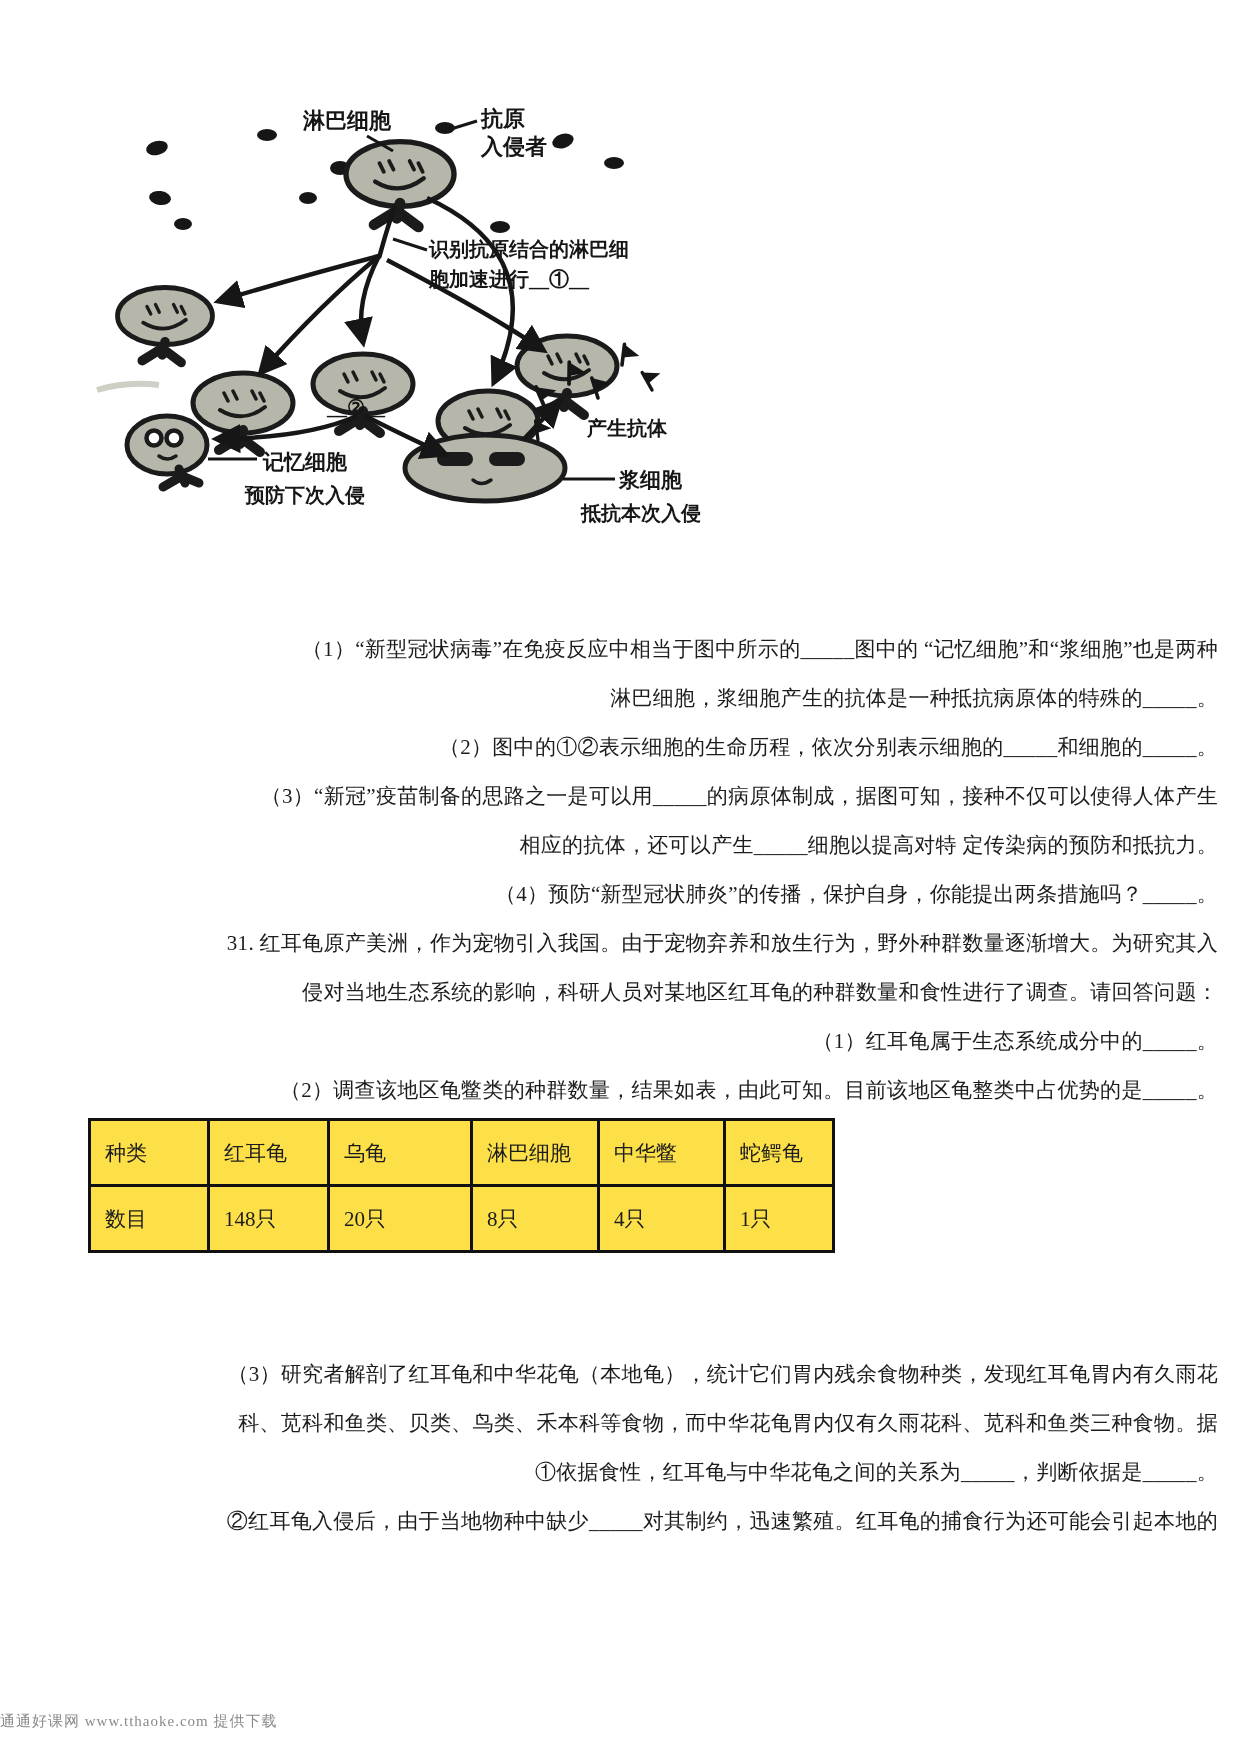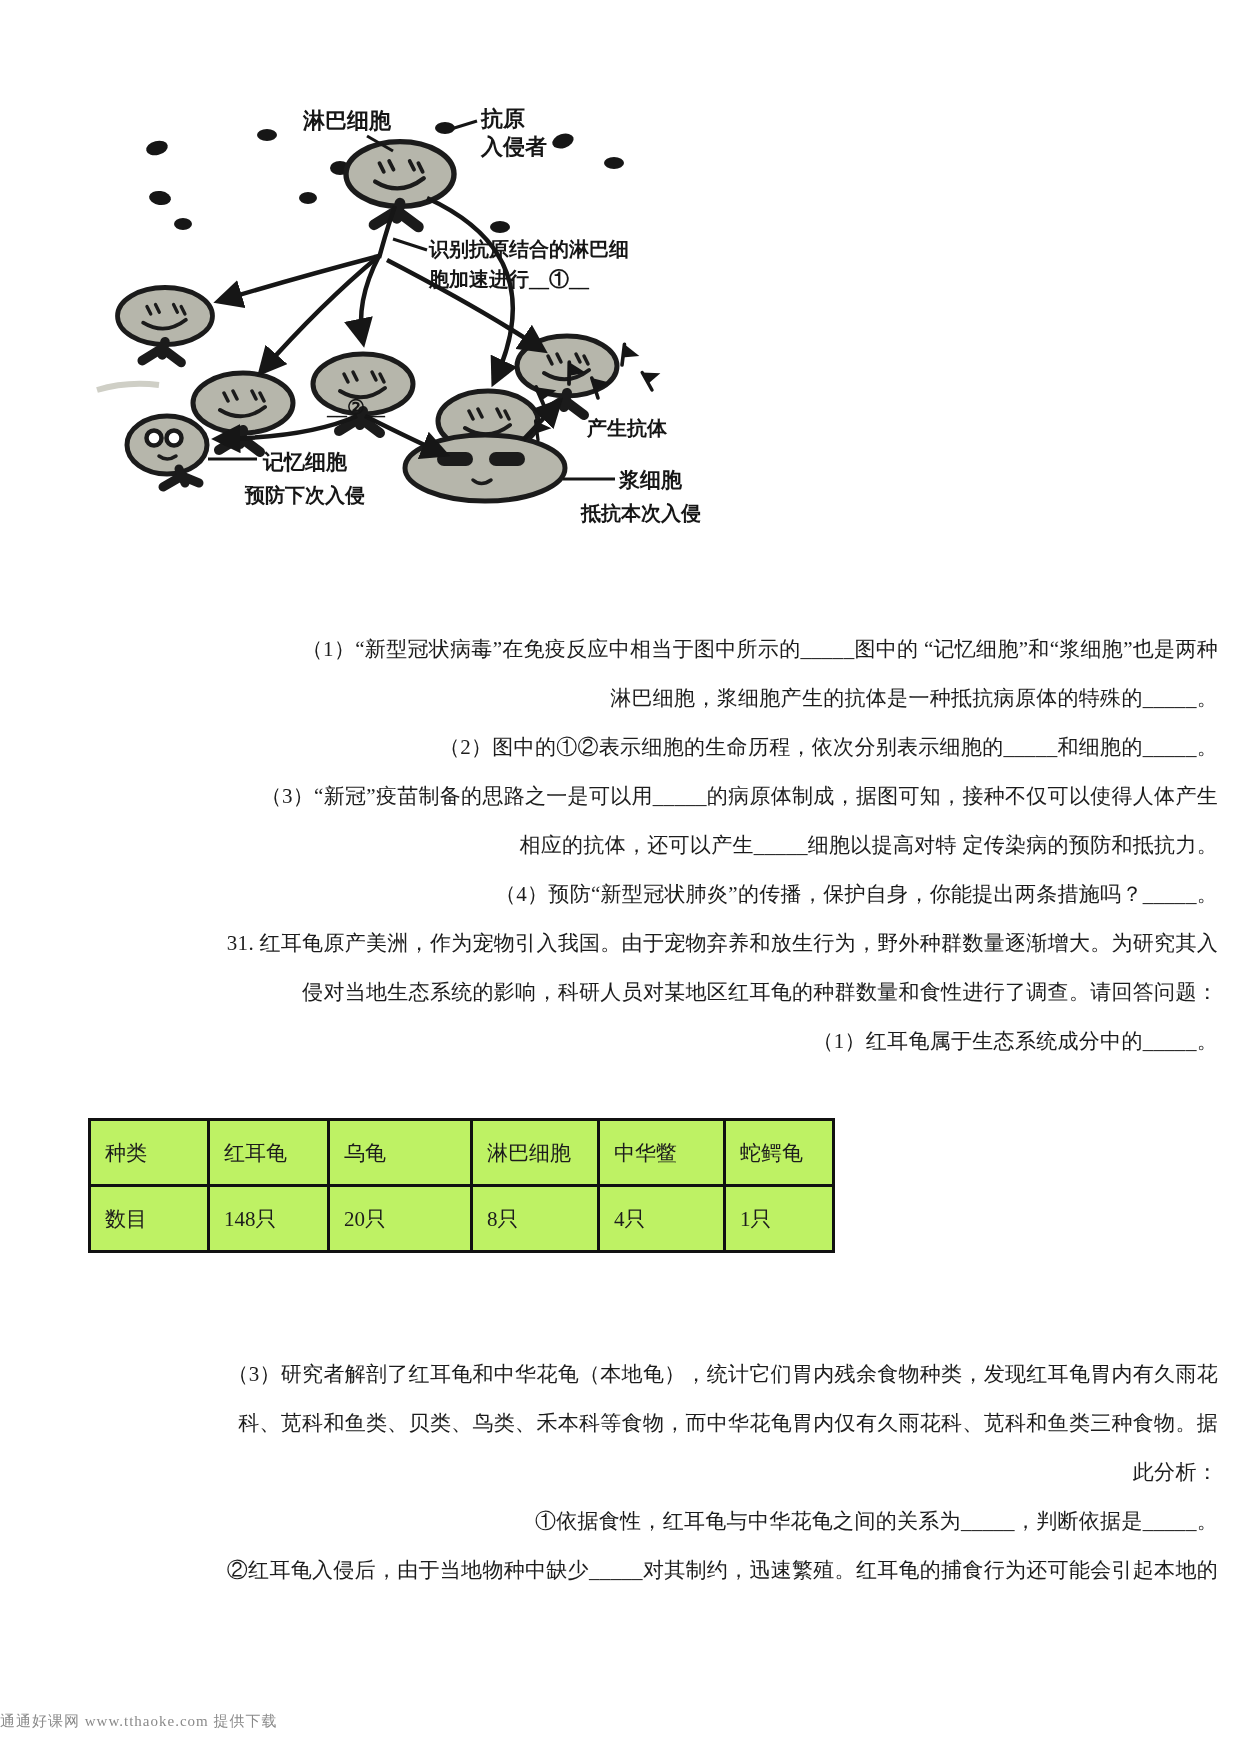--- a/index.html
+++ b/index.html
@@ -23,21 +23,21 @@
     text-align:right;
   }
   #tableWrap{position:absolute;left:88px;top:1118px;}
   table.turtle{border-collapse:collapse;}
   table.turtle td{
     border:3px solid #111;
     height:63px;
     padding:0 0 0 14px;
     font-size:21px;
     vertical-align:middle;
-    background:#bef264;
+    background:#fde047;
   }
   #footer{
     position:absolute;left:0;top:1712px;width:100%;
     text-align:left;font-size:15px;color:#8a8a8a;
     letter-spacing:1px;
   }
   .svglabel{
     font-family:"Liberation Serif","DejaVu Serif",serif;
     font-weight:bold;
     fill:#161616;
@@ -169,20 +169,21 @@
   <div class="textline">（2）图中的①②表示细胞的生命历程，依次分别表示细胞的_____和细胞的_____。</div>
   <div class="textline">（3）“新冠”疫苗制备的思路之一是可以用_____的病原体制成，据图可知，接种不仅可以使得人体产生</div>
   <div class="textline">相应的抗体，还可以产生_____细胞以提高对特 定传染病的预防和抵抗力。</div>
   <div class="textline">（4）预防“新型冠状肺炎”的传播，保护自身，你能提出两条措施吗？_____。</div>
 </div>
 
 <div id="q31intro" class="textblock">
   <div class="textline">31. 红耳龟原产美洲，作为宠物引入我国。由于宠物弃养和放生行为，野外种群数量逐渐增大。为研究其入</div>
   <div class="textline">侵对当地生态系统的影响，科研人员对某地区红耳龟的种群数量和食性进行了调查。请回答问题：</div>
   <div class="textline">（1）红耳龟属于生态系统成分中的_____。</div>
+  <div class="textline">（2）调查该地区龟鳖类的种群数量，结果如表，由此可知。目前该地区龟整类中占优势的是_____。</div>
 </div>
 
 <div id="tableWrap">
   <table class="turtle">
     <colgroup>
       <col style="width:119px">
         <col style="width:120px">
         <col style="width:143px">
       <col style="width:127px">
         <col style="width:126px">
@@ -205,18 +206,17 @@
       <td>4只</td>
       <td>1只</td>
     </tr>
   </tbody>
     </table>
 </div>
 
 <div id="part3" class="textblock">
   <div class="textline">（3）研究者解剖了红耳龟和中华花龟（本地龟），统计它们胃内残余食物种类，发现红耳龟胃内有久雨花</div>
   <div class="textline">科、苋科和鱼类、贝类、鸟类、禾本科等食物，而中华花龟胃内仅有久雨花科、苋科和鱼类三种食物。据</div>
-  <div class="textline">此分析：</div>
   <div class="textline">①依据食性，红耳龟与中华花龟之间的关系为_____，判断依据是_____。</div>
   <div class="textline">②红耳龟入侵后，由于当地物种中缺少_____对其制约，迅速繁殖。红耳龟的捕食行为还可能会引起本地的</div>
 </div>
 
 <div id="footer">通通好课网  www.tthaoke.com  提供下载</div>
 
 </body></html>

